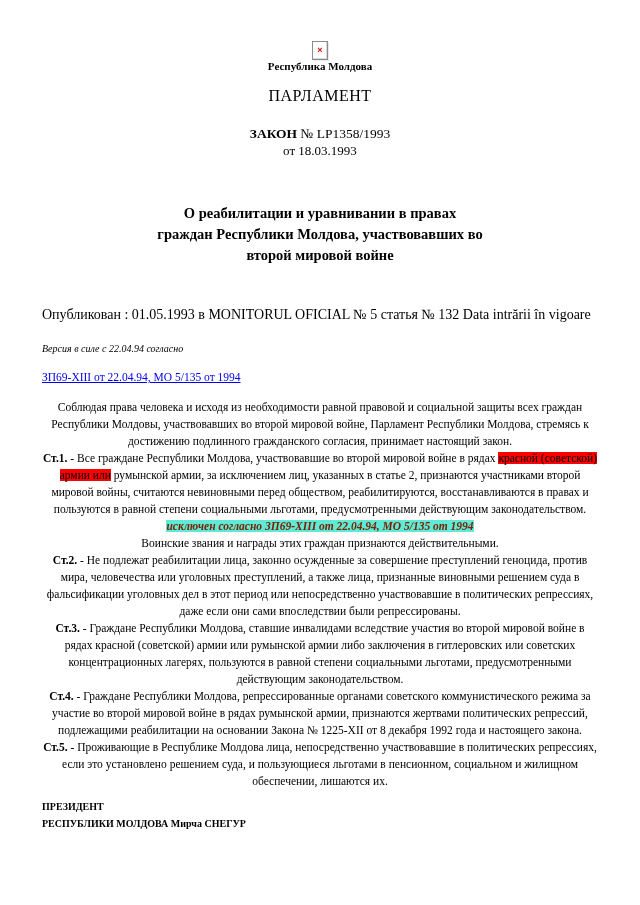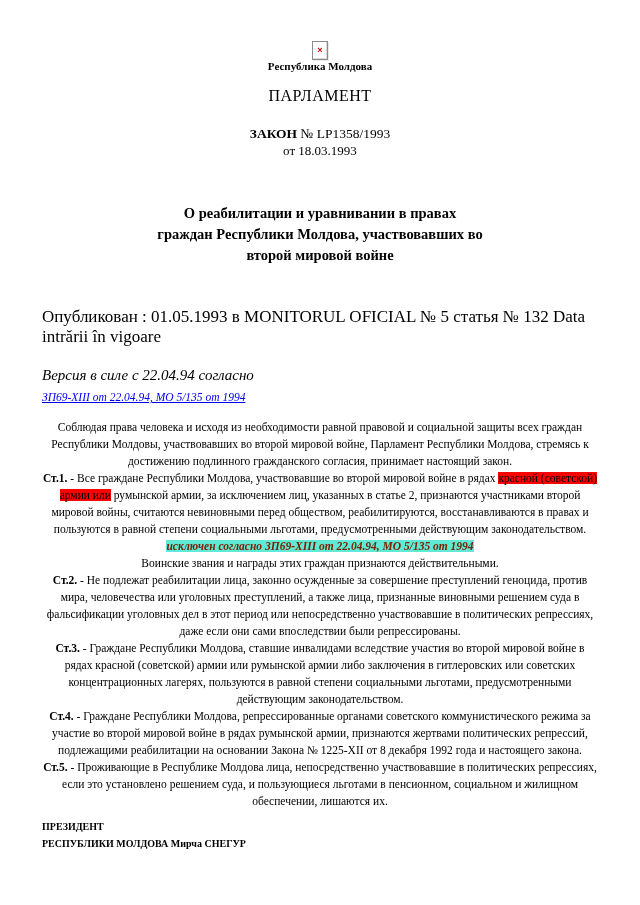--- a/index.html
+++ b/index.html
@@ -26,25 +26,25 @@
   }
 
   .country { margin-top: 0; font-size: 11px; font-weight: bold; }
   .institution { margin-top: 15px; font-size: 16px; letter-spacing: 0.5px; }
   .law-line { margin-top: 21px; font-size: 13.5px; }
   .law-line b { font-weight: bold; }
   .law-date { margin-top: 1px; font-size: 13px; }
 
   .doc-title { margin-top: 44px; font-size: 14.5px; font-weight: bold; line-height: 21px; }
 
-  .published { margin-top: 41px; font-size: 17px; }
-  .version-note { margin-top: 20px; font-size: 15px; font-style: italic; }
+  .published { margin-top: 41px; font-size: 14px; }
+  .version-note { margin-top: 20px; font-size: 10px; font-style: italic; }
   .version-link {
-    display: inline-block; margin-top: 7px;
-    font-size: 11.5px; font-style: italic;
+    display: inline-block; margin-top: 17px;
+    font-size: 11.5px; 
     color: #0000ee; text-decoration: underline; cursor: pointer;
   }
 
   .bodytext { margin-top: 14px; font-size: 11.5px; line-height: 17px; text-align: center; }
   .bodytext p { margin: 0; }
   .bodytext b { font-weight: bold; }
 
   .hl-red { background: #ff0000; color: #000000; }
   .hl-yellow {
     background: #5eead4; color: #7b2000;

